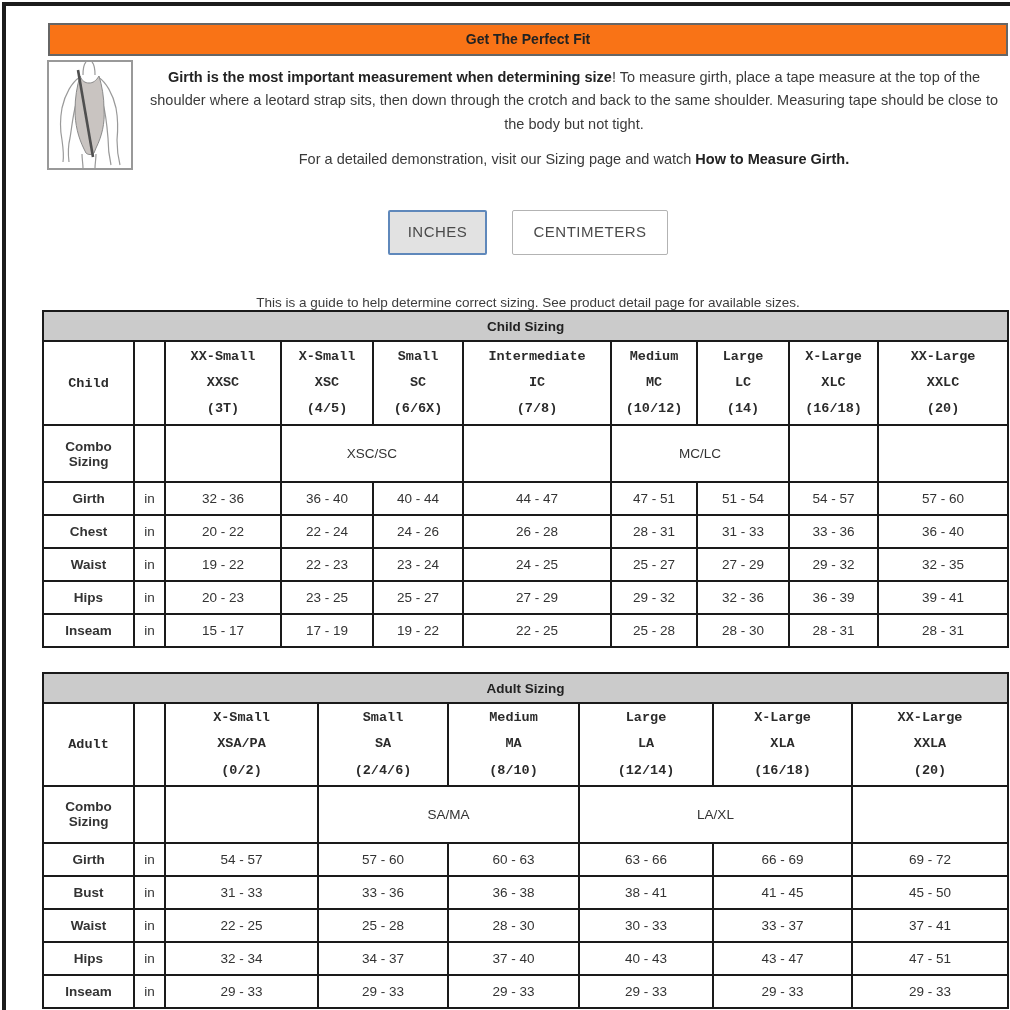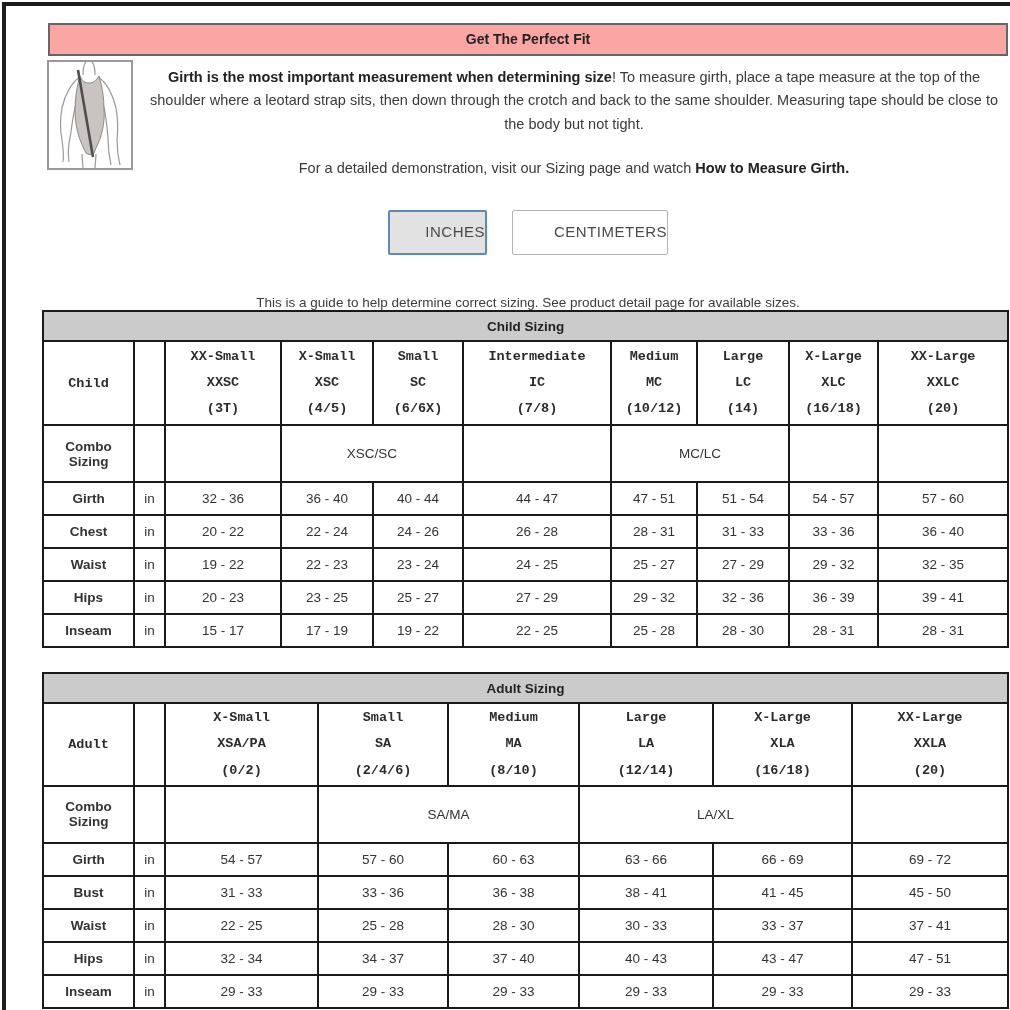--- a/index.html
+++ b/index.html
@@ -5,34 +5,34 @@
   * { margin:0; padding:0; box-sizing:border-box; }
   html,body { width:1010px; height:1010px; background:#fff; overflow:hidden; }
   body { font-family:"Liberation Sans","DejaVu Sans",sans-serif; color:#333; position:relative; }
 
   
   .frame-top  { position:absolute; left:2px; top:2px; width:1008px; height:4px; background:#1c1c1c; }
   .frame-left { position:absolute; left:2px; top:2px; width:4px; height:1008px; background:#1c1c1c; }
 
   
   .title-bar { position:absolute; left:48px; top:23px; width:960px; height:33px;
-    background:#fca5a5; border:2px solid #666; text-align:center;
+    background:#f97316; border:2px solid #666; text-align:center;
     font-weight:bold; font-size:14px; line-height:29px; color:#222; }
 
   
   .intro-wrap { position:absolute; left:47px; top:60px; width:958px; display:flex; }
   .figure-box { width:86px; height:110px; border:2px solid #999; background:#fff; flex:0 0 86px; }
   .intro-text { flex:1; padding:6px 0 0 10px; text-align:center; font-size:14.5px; line-height:1.62; color:#3a3a3a; }
   .intro-text b { color:#222; }
-  .demo-line { margin-top:21px; font-size:14.5px; }
+  .demo-line { margin-top:12px; font-size:14.5px; }
 
   
   .toggle-row { position:absolute; left:48px; top:210px; width:960px; text-align:center; }
   .btn { display:inline-block; height:45px; font-size:15px; color:#4a4a4a; letter-spacing:0.5px;
-    text-align:right; vertical-align:top; border-radius:2px; cursor:default; }
+    text-align:center; vertical-align:top; border-radius:2px; cursor:default; }
   .btn-inches { width:99px; line-height:40px; background:#e2e2e2; border:2px solid #5f88bb; margin-right:5px; }
   .btn-cm { width:156px; line-height:42px; background:#fff; border:1px solid #b3b3b3;margin-left:20px; }
 
   .guide-note { position:absolute; left:48px; top:279px; width:960px; text-align:center;
     font-size:13.5px; color:#3c3c3c;margin-top:16px; }
 
   
   table.sizing-table { position:absolute; left:42px; width:965px; border-collapse:collapse;
     table-layout:fixed; font-size:13.5px; color:#333; }
   .child-pos { top:310px; }

